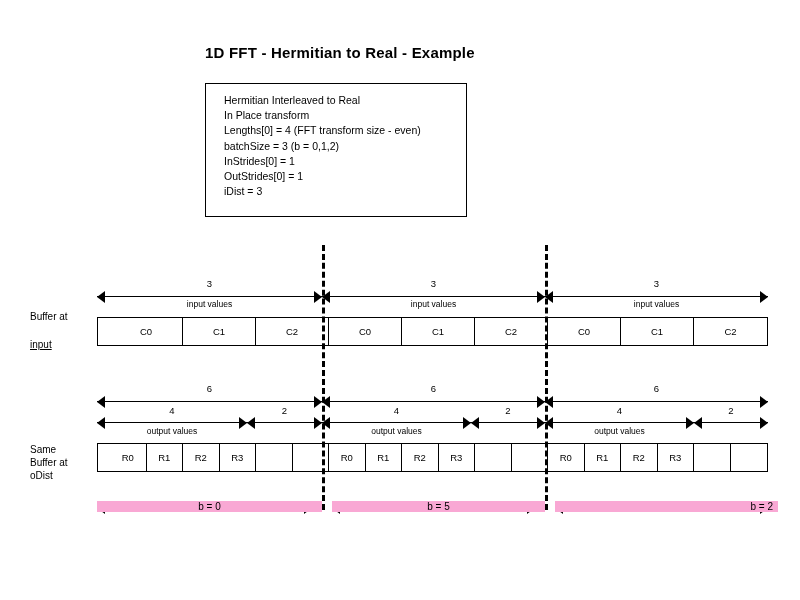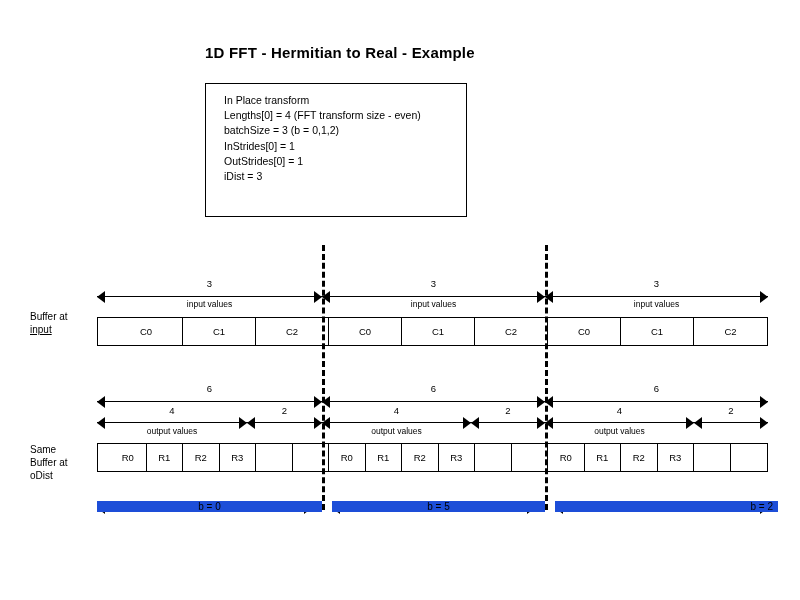--- a/index.html
+++ b/index.html
@@ -119,45 +119,46 @@
     position: absolute;
     font-size: 8.5px;
     text-align: center;
     white-space: nowrap;
   }
   .blabel {
     position: absolute;
     font-size: 10px;
     text-align: center;
     white-space: nowrap;
-    background: #1d4ed8;
+    background: #f9a8d4;
     padding: 0 5px;
   }
 </style>
 </head>
 <body>
 
 <div id="stage">
 
   <div class="title">1D FFT - Hermitian to Real - Example</div>
 
   <div class="params-box">
+    <div class="line">Hermitian Interleaved to Real</div>
     <div class="line">In Place transform</div>
     <div class="line">Lengths[0] = 4 (FFT transform size - even)</div>
     <div class="line">batchSize = 3 (b = 0,1,2)</div>
     <div class="line">InStrides[0] = 1</div>
     <div class="line">OutStrides[0] = 1</div>
     <div class="line">iDist = 3</div>
   </div>
 
   <div class="vsep" style="left:322px;"></div>
   <div class="vsep" style="left:545px;"></div>
 
   <div class="side-label" style="left:30px; top:310px;">Buffer at</div>
-  <div class="side-label" style="left:30px; top:323px;text-decoration:underline;">input</div>
+  <div class="side-label" style="left:30px; top:338px;text-decoration:underline;">input</div>
 
   <div class="arrow" style="left:97px; top:291px; width:225px;">
     <div class="bar"></div>
       <div class="head left"></div>
       <div class="head right"></div>
   </div>
   <div class="arrow-label" style="left:97px; top:278px; width:225px;">3</div>
   <div class="arrow-sublabel" style="left:97px; top:299px; width:225px;">input values</div>
 
   <div class="arrow" style="left:322px; top:291px; width:223px;">

